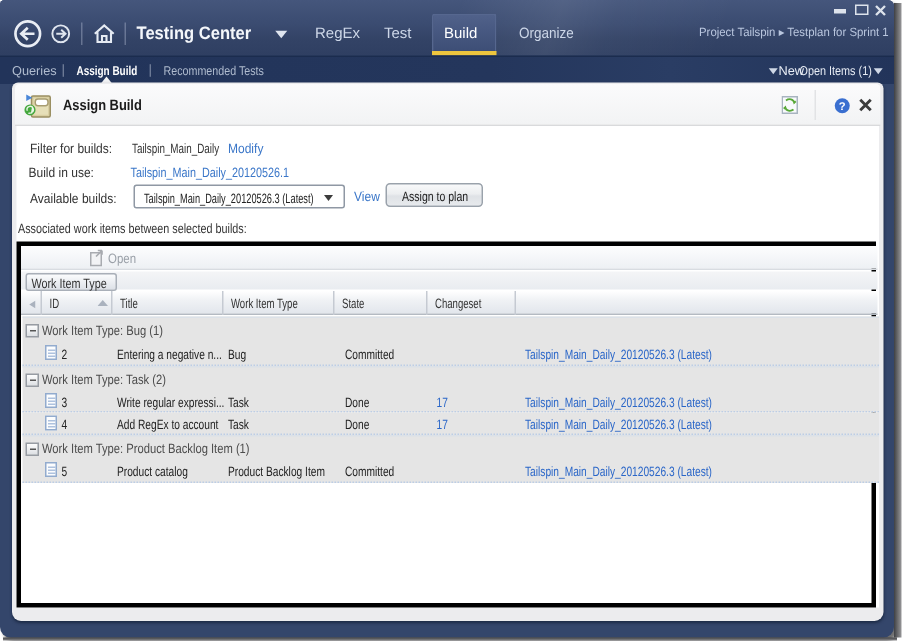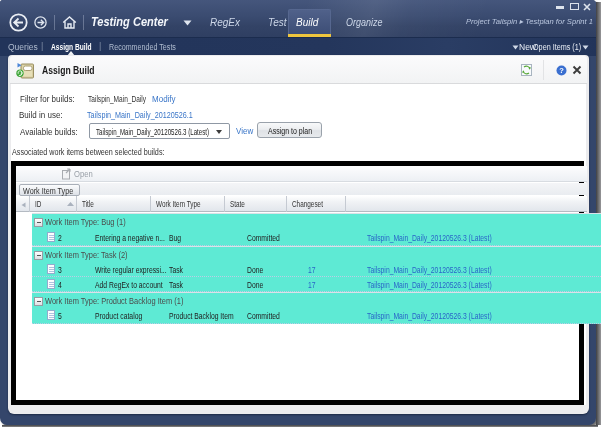--- a/index.html
+++ b/index.html
@@ -3,27 +3,27 @@
 <meta charset="utf-8">
 <style>
 * { margin:0; padding:0; box-sizing:border-box; }
 html,body { width:601px; height:427px; background:#fff; font-family:"Liberation Sans", sans-serif; overflow:hidden; }
 .abs { position:absolute; }
 #win { position:absolute; left:0; top:0; width:596px; height:425px; background:#34466b; border-radius:3px 4px 7px 7px; box-shadow:2px 2px 2px rgba(95,95,97,0.9); }
 #shadow-r { position:absolute; left:596px; top:2px; width:5px; height:423px; background:linear-gradient(90deg,#3f4043,#98989a); }
 #shadow-b { position:absolute; left:2px; top:425px; width:596px; height:2px; background:linear-gradient(180deg,#3f4043,#8a8a8c); }
 
 #topbar { position:absolute; left:0; top:0; width:596px; height:37px; border-radius:3px 4px 0 0;
-  background:linear-gradient(180deg,#45567c 0%,#3a4b70 45%,#334366 70%,#2f3f62 100%); overflow:hidden;font-style:italic; }
+  background:linear-gradient(180deg,#45567c 0%,#3a4b70 45%,#334366 70%,#2f3f62 100%); overflow:hidden; }
 #topbar .sheen { position:absolute; left:120px; top:0; width:520px; height:37px; background:linear-gradient(110deg,rgba(255,255,255,0) 35%,rgba(255,255,255,0.08) 48%,rgba(255,255,255,0.03) 55%,rgba(255,255,255,0) 70%); }
 .navtxt { color:#cdd7e8; font-size:10px; }
 #tc { position:absolute; left:91px; top:15px; color:#f4f7fb; font-size:12px; font-weight:bold; white-space:nowrap; transform:scaleX(0.92); transform-origin:left top; }
 .vsep { position:absolute; top:15px; width:1px; height:15px; background:rgba(200,210,230,0.35); }
 #plan { position:absolute; left:210px; top:17px; }
-#test { position:absolute; left:256px; top:17px;margin-left:12px; }
+#test { position:absolute; left:256px; top:17px; }
 #trackbox { position:absolute; left:288px; top:9px; width:43px; height:26px; background:linear-gradient(180deg,#4d5f88,#38497022); border:1px solid #56678f; border-bottom:none; border-radius:2px 2px 0 0; background:linear-gradient(180deg,#50618a,#3c4d75); }
 #track { position:absolute; left:296px; top:17px; color:#fff; font-size:10px; }
 #organize { position:absolute; left:346px; top:17px; transform:scaleX(0.9); transform-origin:left top; }
 #goldbar { position:absolute; left:288px; top:34px; width:43px; height:3px; background:#eec63e; }
 #crumb { position:absolute; left:466px; top:17px; color:#b9c6de; font-size:8px; white-space:nowrap; transform:scaleX(0.95); transform-origin:left top; }
 
 .wbtn { position:absolute; color:#dde3ec; }
 
 #menurow { position:absolute; left:0; top:37px; width:596px; height:19px; background:linear-gradient(90deg,#22345a 0%,#24365c 55%,#2a3d64 75%,#22345a 100%); border-top:1px solid #1b2c4e; }
 .m2 { position:absolute; top:4px; font-size:8.5px; color:#b0bccf; white-space:nowrap; transform-origin:left top; }
@@ -37,31 +37,31 @@
 #dcontent { position:absolute; left:3px; top:29px; width:575px; height:321px; background:#fff; }
 
 .lbl { position:absolute; font-size:9px; color:#333; white-space:nowrap; transform:scaleX(0.89); transform-origin:left top; }
 .lnk { position:absolute; font-size:9px; color:#3a76c8; white-space:nowrap; transform:scaleX(0.89); transform-origin:left top; }
 #combo { position:absolute; left:89px; top:123px; width:141px; height:16px; background:#fff; border:1px solid #8f98a4; border-radius:2px; }
 #combo .ct { position:absolute; left:6px; top:2.5px; font-size:9px; color:#222; white-space:nowrap; transform:scaleX(0.685); transform-origin:left top; }
 #combo .ca { position:absolute; right:7px; top:6px; width:0; height:0; border-left:3.5px solid transparent; border-right:3.5px solid transparent; border-top:4px solid #3c3c3c; }
 #btnassign { position:absolute; left:257px; top:122px; width:65px; height:16px; background:linear-gradient(180deg,#f8f9fa 0%,#eceef0 45%,#dfe2e6 55%,#e7eaed 100%); border:1px solid #9aa2ab; border-radius:3px; }
 #btnassign span { position:absolute; left:10px; top:2.5px; font-size:9px; color:#222; white-space:nowrap; transform:scaleX(0.78); transform-origin:left top; }
 
-#panel { position:absolute; left:11px; top:161px; width:573px; height:244px; border:5px solid #000000; background:#fff; }
+#panel { position:absolute; left:11px; top:161px; width:573px; height:244px; border:3px solid #000000; background:#fff; }
 #ptool { position:absolute; left:0; top:0; width:571px; height:16px; background:linear-gradient(180deg,#fdfdfe,#edf0f4); border-bottom:1px solid #d8dce1; }
 #chiprow { position:absolute; left:0; top:17px; width:571px; height:12px; background:linear-gradient(180deg,#f4f5f7,#e9ecf0); }
 #chip { position:absolute; left:3px; top:17.5px; width:61px; height:12px; background:linear-gradient(180deg,#fbfcfd,#dde1e7); border:1px solid #a9afb8; border-radius:2px; }
 #chip span { position:absolute; left:3px; top:1px; font-size:9px; color:#333; white-space:nowrap; transform:scaleX(0.8); transform-origin:left top; }
 
 #ghead { position:absolute; left:0; top:30px; width:571px; height:16px; background:linear-gradient(180deg,#ffffff 0%,#f0f2f5 40%,#e2e6ec 100%); border-bottom:1px solid #b4bac2; }
 .hc { position:absolute; top:0; height:16px; border-right:1px solid #c5cad2; }
 .hc span { position:absolute; left:5px; top:2.5px; font-size:9px; color:#333; white-space:nowrap; transform:scaleX(0.71); transform-origin:left top; }
 
-.grow { position:absolute; left:16px; width:571px; background:#5eead4; }
+.grow { position:absolute; left:1px; width:571px; background:#e5e5e5; }
 .ghdr { border-top:1px solid #dbe1e8; }
 .ghdr .gt { position:absolute; left:13px; top:2.5px; font-size:9px; color:#4c4c4c; white-space:nowrap; transform:scaleX(0.83); transform-origin:left top; }
 .exp { position:absolute; left:2px; top:3.5px; width:9px; height:9px; background:linear-gradient(180deg,#fefefe,#dcdfe3); border:1px solid #979ca3; }
 .exp::after { content:""; position:absolute; left:1.5px; top:3px; width:4px; height:1px; background:#555; }
 .drow { border-bottom:1px dotted #bccde6; }
 .cell { position:absolute; top:2.5px; font-size:9px; color:#222; white-space:nowrap; transform:scaleX(0.755); transform-origin:left top; }
 .blue { color:#2a66c8; }
 .wiicon { position:absolute; left:15px; top:2px; width:8px; height:10px; background:#fcfdfe; border:1px solid #92abce; }
 .wiicon::after { content:""; position:absolute; left:1px; top:2px; width:4.5px; height:1px; background:#aec2de; box-shadow:0 2px 0 #aec2de, 0 4px 0 #aec2de; }
 </style>

